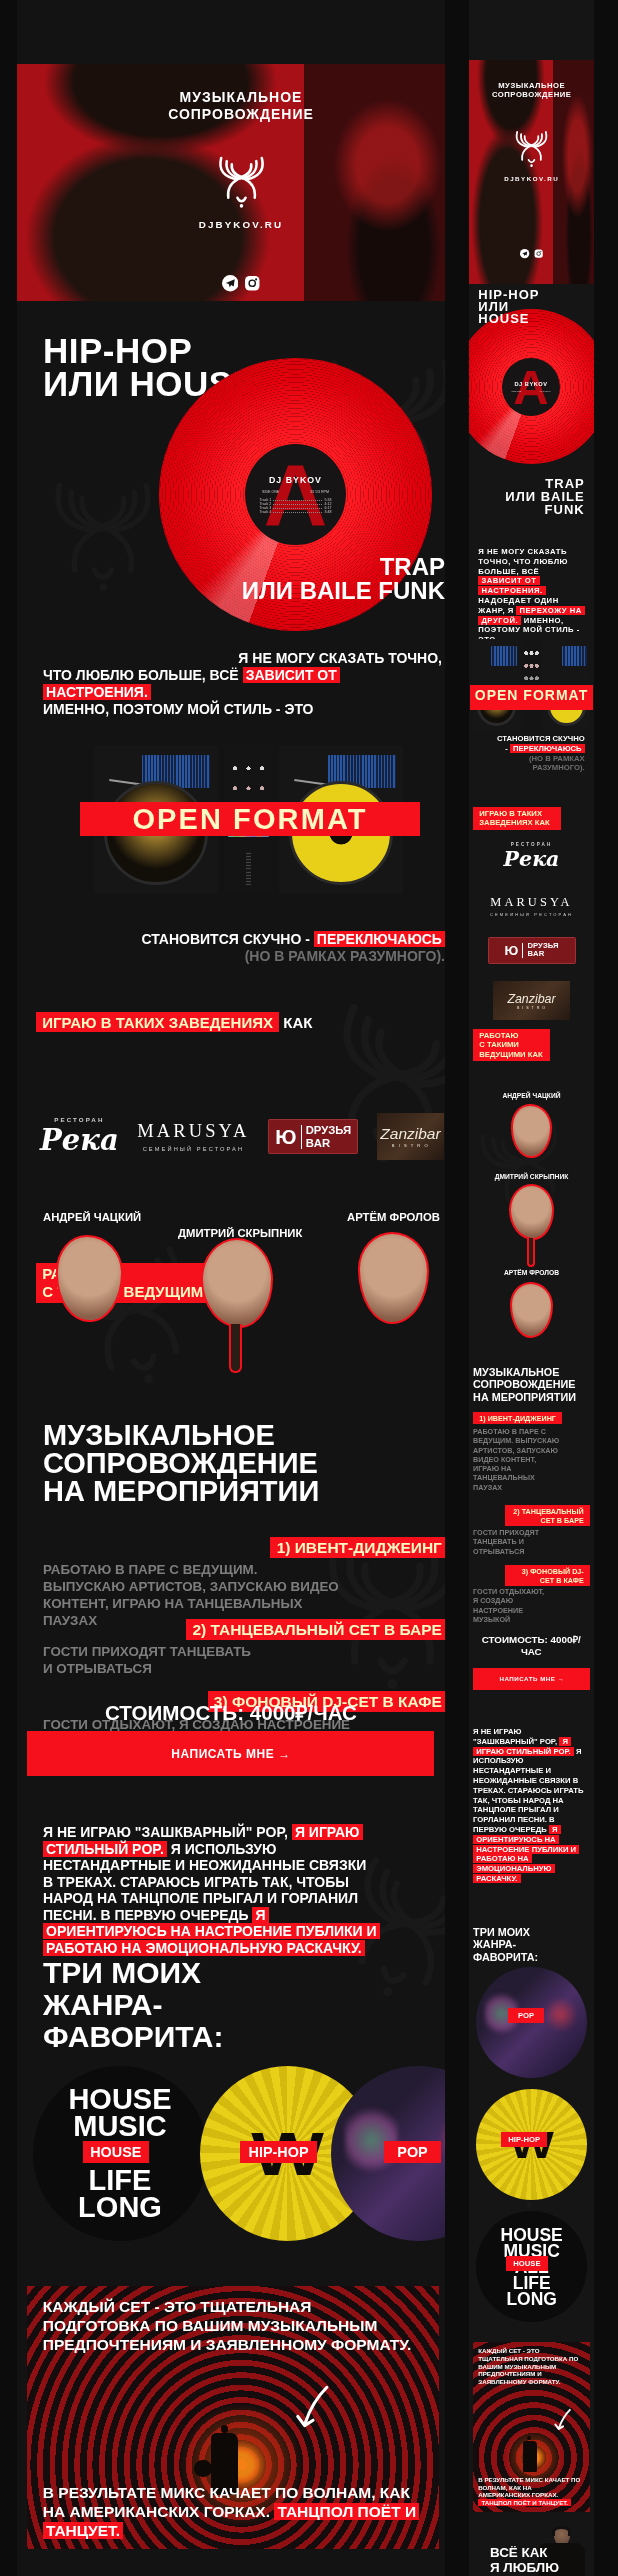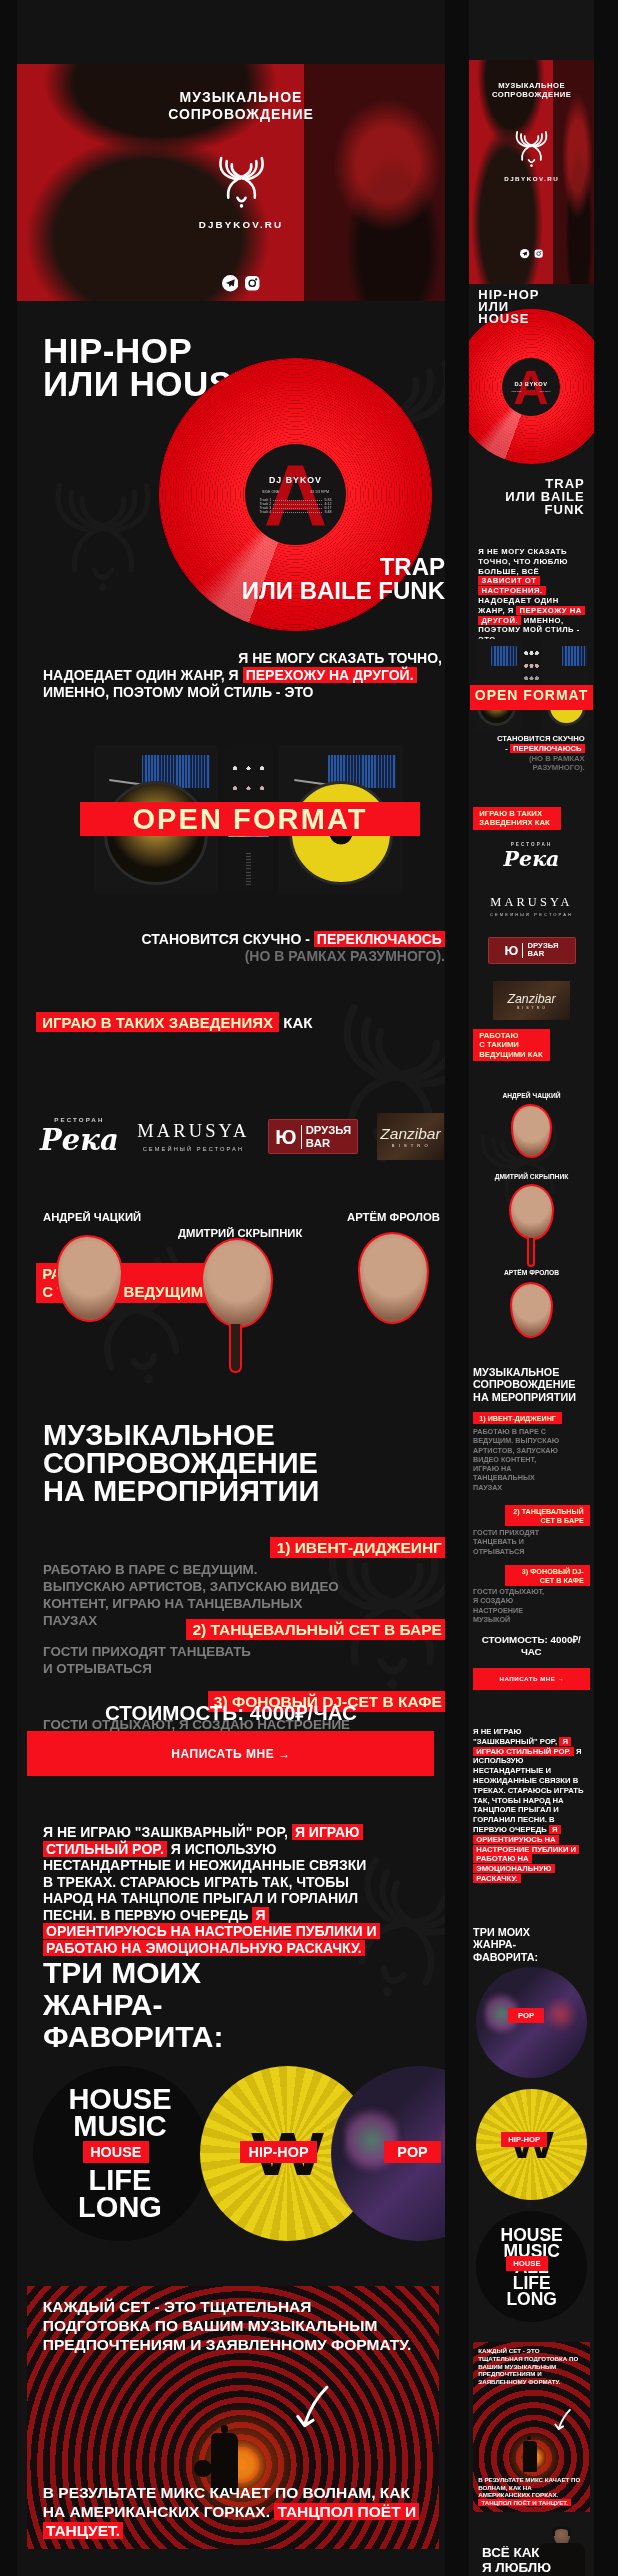--- a/index.html
+++ b/index.html
@@ -216,21 +216,21 @@
     </div>
   </div>
 
   <div class="abs b up right" style="right:0;top:555px;font-size:24px;line-height:24px;z-index:3">
     <div>TRAP</div>
     <div>ИЛИ BAILE FUNK</div>
   </div>
 
   <div class="abs b up" style="left:26px;top:650px;width:399px;font-size:14px;line-height:17px;z-index:3">
     <div class="right">Я НЕ МОГУ СКАЗАТЬ ТОЧНО,</div>
-    <div><span>НАДОЕДАЕТ ОДИН ЖАНР, Я </span><span class="hl">ПЕРЕХОЖУ НА ДРУГОЙ.</span></div>
+    <div><span>ЧТО ЛЮБЛЮ БОЛЬШЕ, ВСЁ </span><span class="hl">ЗАВИСИТ ОТ НАСТРОЕНИЯ.</span></div>
     <div>ИМЕННО, ПОЭТОМУ МОЙ СТИЛЬ - ЭТО</div>
   </div>
 
   <div class="abs decks" style="left:77px;top:745px;width:309px;height:149px">
     <div class="deck">
       <div class="screen"></div>
       <div class="arm"></div>
       <div class="platter gold"></div>
     </div>
     <div class="mixer">
@@ -517,21 +517,21 @@
     <div class="sil-man" style="left:43%;top:58%;width:13.4px;height:31px;border-radius:3.1px 4.1px 1px 1px"></div>
     <svg style="position:absolute;left:66%;top:38%;width:23px;height:28px" viewBox="0 0 60 70">
       <path d="M52 6 C40 18 30 34 24 52" fill="none" stroke="#fff" stroke-width="5" stroke-linecap="round"></path>
       <path d="M14 44 L23 56 L34 49" fill="none" stroke="#fff" stroke-width="5" stroke-linecap="round" stroke-linejoin="round"></path>
     </svg>
     <div class="b up" style="position:absolute;left:5.2px;bottom:5.2px;width:106px;font-size:6.2px;line-height:7.7px">
       <span>В РЕЗУЛЬТАТЕ  МИКС КАЧАЕТ ПО ВОЛНАМ, КАК НА АМЕРИКАНСКИХ ГОРКАХ. </span><span class="hl">ТАНЦПОЛ ПОЁТ И ТАНЦУЕТ.</span>
     </div>
   </div>
 
-  <div class="abs b up" style="left:13px;top:2545px;font-size:13.4px;line-height:15px;z-index:3">
+  <div class="abs b up" style="left:21px;top:2545px;font-size:13.4px;line-height:15px;z-index:3">
     <div>ВСЁ КАК</div>
     <div>Я ЛЮБЛЮ</div>
   </div>
   <div class="abs" style="left:61px;top:2527px;width:67px;height:124px;z-index:2">
     <div class="dj-head" style="left:24px;top:0;width:15.5px;height:17.5px"></div>
     <div class="dj-phones" style="left:22px;top:-1.5px;width:18.5px;height:10.3px"></div>
     <div class="dj-torso" style="left:8.2px;top:15.5px;width:47px;height:47px"></div>
 
   </div>
 

